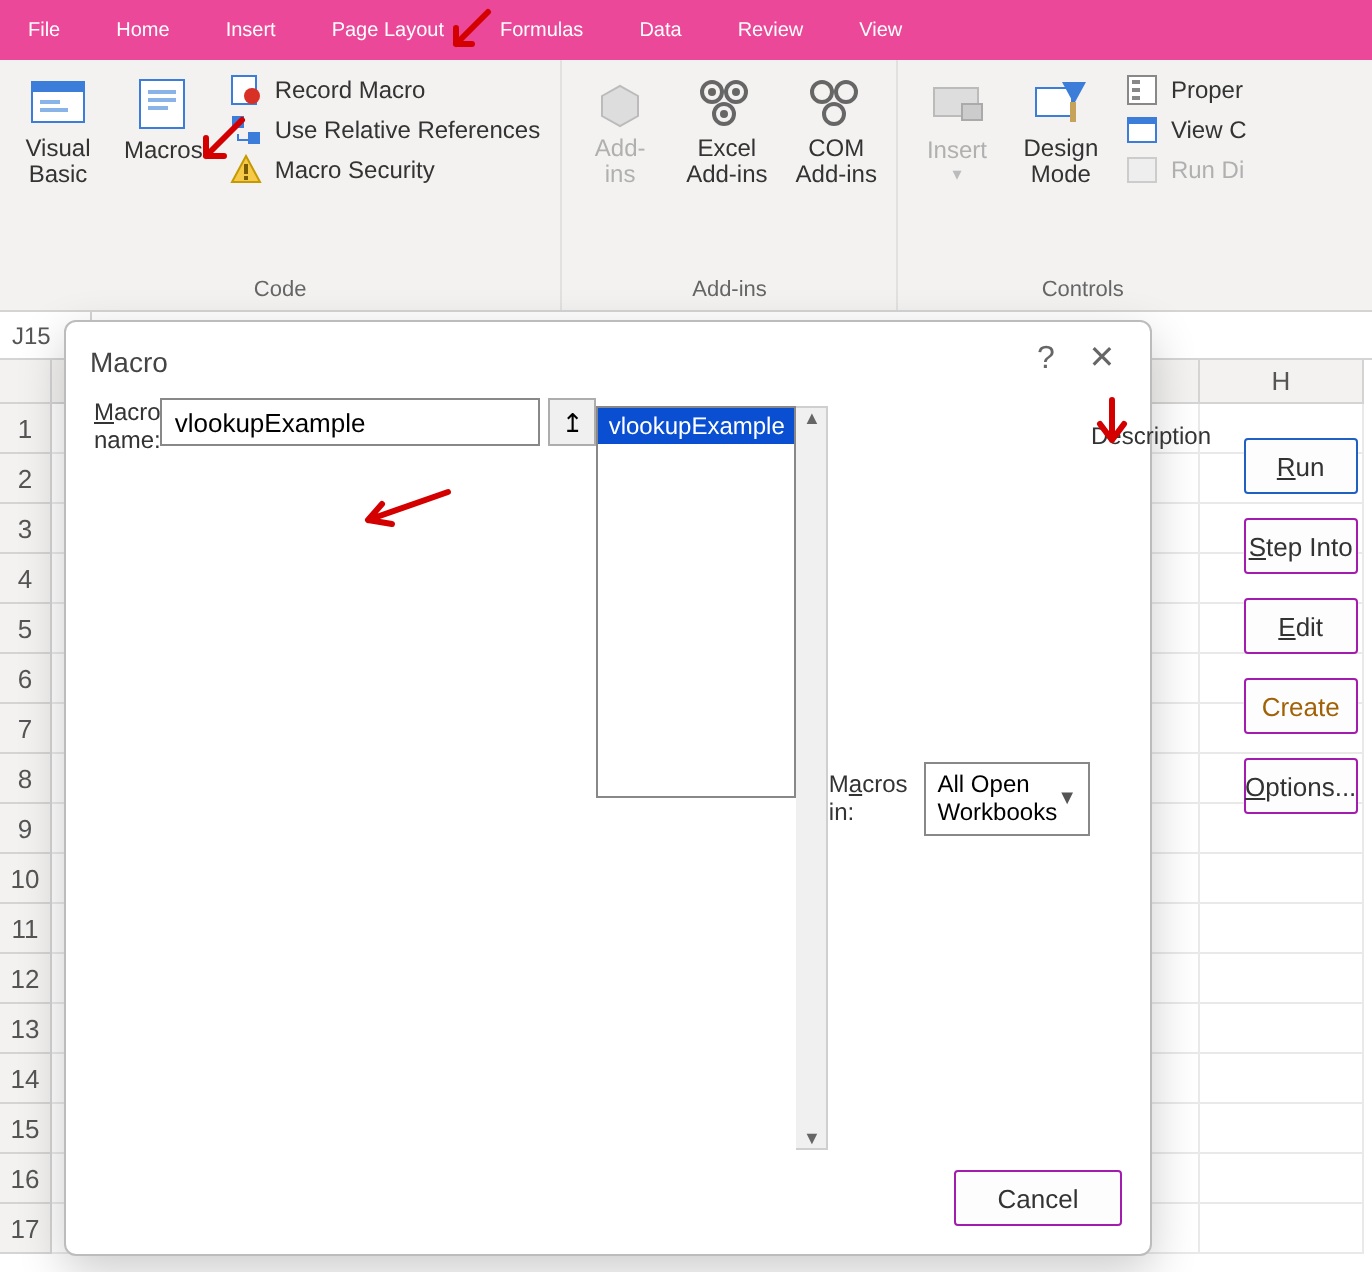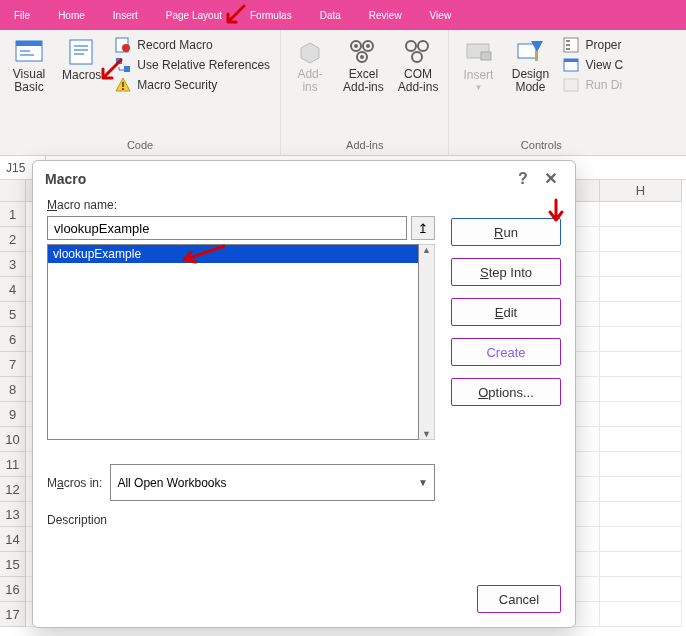--- a/index.html
+++ b/index.html
@@ -31,42 +31,42 @@
 .grid-headers { display: flex; height: 22px; }
 .corner { width: 26px; border-right: 1px solid #d4d4d4; border-bottom: 1px solid #d4d4d4; background: #f3f2f1; }
 .colh { width: 82px; border-right: 1px solid #d4d4d4; border-bottom: 1px solid #d4d4d4; background: #f3f2f1; font-size: 13px; color: #555; display: flex; align-items: center; justify-content: center; }
 .rows { }
 .row { display: flex; height: 25px; }
 .rowh { width: 26px; border-right: 1px solid #d4d4d4; border-bottom: 1px solid #d4d4d4; background: #f3f2f1; font-size: 13px; color: #555; display: flex; align-items: center; justify-content: center; }
 .cell { width: 82px; border-right: 1px solid #e9e9e9; border-bottom: 1px solid #e9e9e9; }
 
 
 .dialog { position: absolute; left: 32px; top: 160px; width: 544px; height: 468px; background: #fff; border: 1px solid #bcbcbc; border-radius: 6px; box-shadow: 0 8px 24px rgba(0,0,0,0.2); display: flex; flex-direction: column; }
-.dlg-title { display: flex; align-items: center; padding: 8px 10px 6px 12px; font-size: 14px; color: #444; font-weight: bold; }
+.dlg-title { display: flex; align-items: flex-end; padding: 8px 10px 6px 12px; font-size: 14px; color: #444; }
 .dlg-title .sp { flex: 1; }
 .dlg-close, .dlg-help { width: 28px; text-align: center; color: #666; font-size: 16px; cursor: pointer; }
 .dlg-body { flex: 1; padding: 4px 14px 0 14px; display: flex; gap: 16px; }
-.dlg-left { flex: 1; display: flex; flex-direction: column; }
+.dlg-left { flex: 1; display: flex; }
 .lbl { font-size: 12px; color: #333; margin-bottom: 4px; }
 .lbl .ul { text-decoration: underline; }
 .name-row { display: flex; gap: 4px; }
 .name-input { flex: 1; height: 24px; border: 1px solid #888; padding: 0 6px; font-size: 13px; }
 .up-btn { width: 24px; height: 24px; border: 1px solid #adadad; background: #f0f0f0; display: flex; align-items: center; justify-content: center; cursor: pointer; font-size: 13px; }
 .list-wrap { margin-top: 4px; display: flex; }
 .list { flex: 1; border: 1px solid #888; height: 196px; background: #fff; font-size: 12px; overflow: hidden; }
 .list-item { padding: 2px 5px; cursor: pointer; }
 .list-item.sel { background: #0a4fd1; color: #fff; }
 .list-sb { width: 16px; border: 1px solid #cfcfcf; border-left: none; background: #f0f0f0; display: flex; flex-direction: column; justify-content: space-between; align-items: center; font-size: 9px; color: #666; }
 .macros-in-row { display: flex; align-items: center; gap: 8px; margin-top: 24px; }
 .select { flex: 1; height: 37px; border: 1px solid #888; display: flex; align-items: center; justify-content: space-between; padding: 0 6px; font-size: 12px; cursor: pointer; }
 .select .chev { font-size: 10px; color: #555; }
 .dlg-right { width: 110px; display: flex; flex-direction: column; gap: 12px; padding-top: 20px; }
 .btn { height: 28px; border: 1px solid #a21caf; background: #fdfdfd; font-size: 13px; color: #333; cursor: pointer; border-radius: 2px; }
 .btn.primary { border: 1px solid #2060c0; }
-.btn:disabled { color: #8b5cf6; }
+.btn:disabled { color: #a16207; }
 .btn .ul { text-decoration: underline; }
 .dlg-footer { padding: 10px 14px 14px 14px; display: flex; justify-content: flex-end; }
 .dlg-footer .btn { width: 84px; }
 
 
 .arrow { position: absolute; pointer-events: none; }
 </style>
 </head>
 <body>
 

